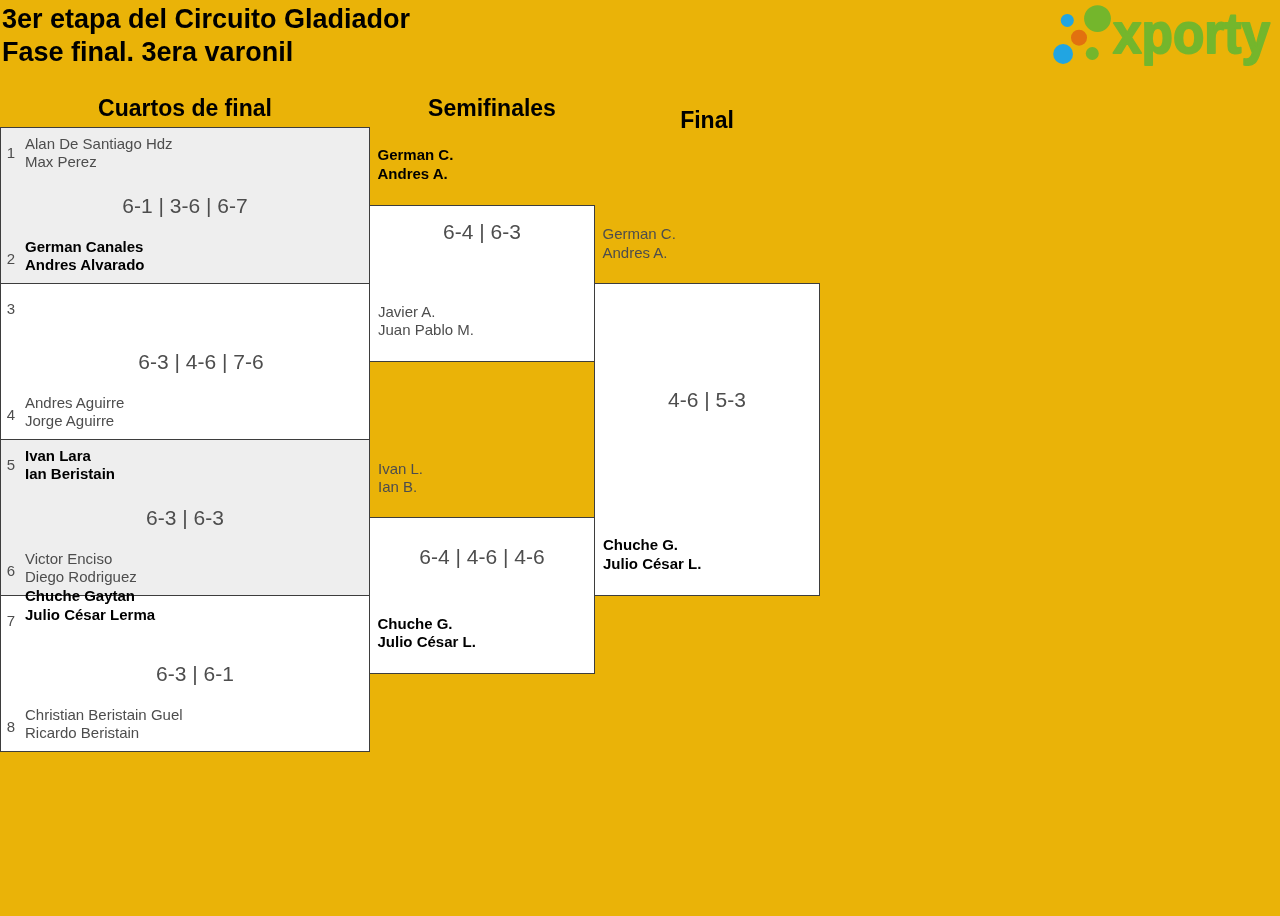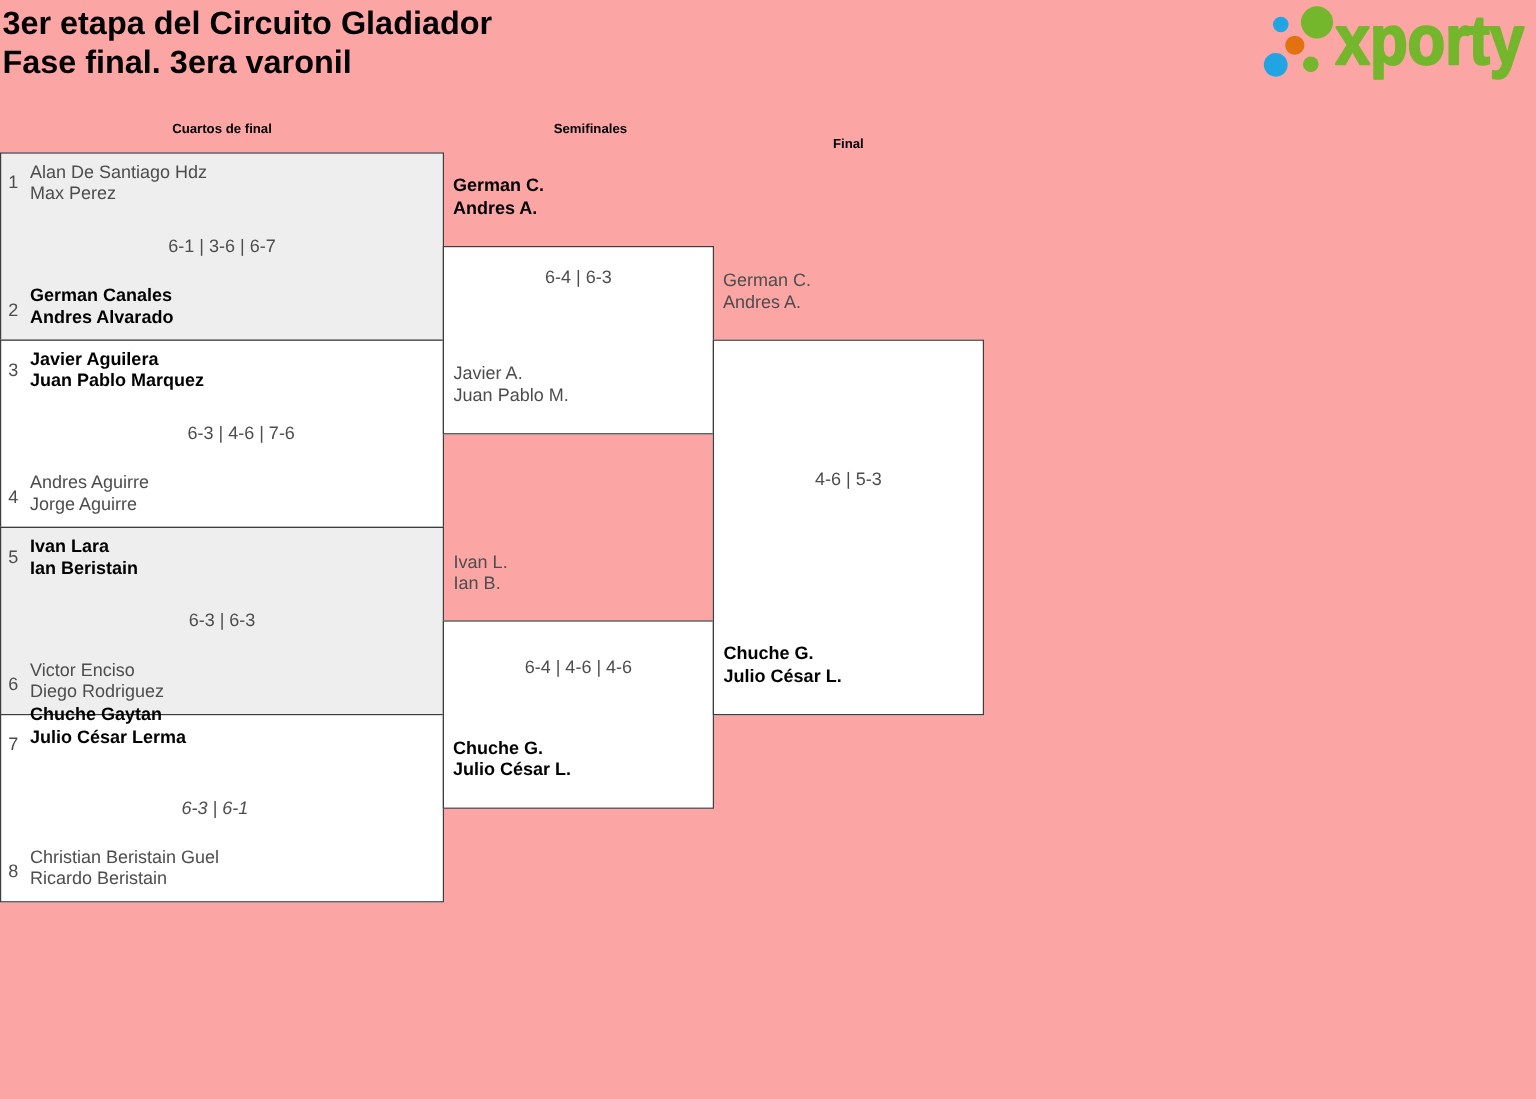--- a/index.html
+++ b/index.html
@@ -1,25 +1,25 @@
 <!DOCTYPE html>
 <html><head>
 <meta charset="utf-8">
 <style>
   html,body{margin:0;padding:0;background:#fff;}
   #page{position:relative;width:1280px;height:916px;overflow:hidden;
-        font-family:"Liberation Sans",sans-serif;background:#fca5a5;}
+        font-family:"Liberation Sans",sans-serif;background:#eab308;}
   .abs{position:absolute;}
   .box{position:absolute;border:1px solid #3d3d3d;box-sizing:border-box;}
   .gray{color:#4d4d4d;}
   .blk{color:#000;font-weight:bold;}
   .nm{font-size:15px;line-height:18.5px;white-space:nowrap;}
-  .sc{font-size:15px;line-height:18.5px;text-align:center;color:#4d4d4d;}
+  .sc{font-size:21px;line-height:18.5px;text-align:center;color:#4d4d4d;}
   .seed{font-size:15px;line-height:18.5px;width:22px;text-align:center;color:#4d4d4d;}
-  .hdr{font-size:11px;line-height:20px;font-weight:bold;color:#000;text-align:center;}
+  .hdr{font-size:23px;line-height:20px;font-weight:bold;color:#000;text-align:center;}
 </style>
 </head>
 <body>
 <div id="page">
 
   <div class="abs" style="left:2px;top:2.5px;font-size:27px;line-height:33px;font-weight:bold;color:#000;">3er etapa del Circuito Gladiador<br>Fase final. 3era varonil</div>
 
   <svg class="abs" style="left:1050px;top:0px;" width="230" height="70" viewBox="0 0 230 70">
     <circle cx="17.3" cy="20.4" r="6.5" fill="#21a5e2"></circle>
     <circle cx="47.5" cy="18.6" r="13.4" fill="#74b62c"></circle>
@@ -43,34 +43,33 @@
 
   <div class="box" style="left:594px;top:283px;width:226px;height:313px;background:#fff;"></div>
 
   <div class="abs seed" style="left:0px;top:144.2px;">1</div>
   <div class="abs nm gray" style="left:25px;top:134.8px;">Alan De Santiago Hdz<br>Max Perez</div>
   <div class="abs sc" style="left:0px;top:196.6px;width:370px;">6-1 | 3-6 | 6-7</div>
   <div class="abs seed" style="left:0px;top:250.2px;">2</div>
   <div class="abs nm blk" style="left:25px;top:237.5px;">German Canales<br>Andres Alvarado</div>
 
   <div class="abs seed" style="left:0px;top:300.2px;">3</div>
-  <div class="abs nm blk" style="left:25px;top:290.8px;">Javier Aguilera<br>Juan Pablo Marquez</div>
   <div class="abs sc" style="left:16px;top:352.6px;width:370px;">6-3 | 4-6 | 7-6</div>
   <div class="abs seed" style="left:0px;top:406.2px;">4</div>
   <div class="abs nm gray" style="left:25px;top:393.5px;">Andres Aguirre<br>Jorge Aguirre</div>
 
   <div class="abs seed" style="left:0px;top:456.2px;">5</div>
   <div class="abs nm blk" style="left:25px;top:446.8px;">Ivan Lara<br>Ian Beristain</div>
   <div class="abs sc" style="left:0px;top:508.6px;width:370px;">6-3 | 6-3</div>
   <div class="abs seed" style="left:0px;top:562.2px;">6</div>
   <div class="abs nm gray" style="left:25px;top:549.5px;">Victor Enciso<br>Diego Rodriguez</div>
 
   <div class="abs seed" style="left:0px;top:612.2px;">7</div>
   <div class="abs nm blk" style="left:25px;top:587px;">Chuche Gaytan<br>Julio César Lerma</div>
-  <div class="abs sc" style="left:0px;top:664.6px;width:358px;font-style:italic;">6-3 | 6-1</div>
+  <div class="abs sc" style="left:16px;top:664.6px;width:358px;">6-3 | 6-1</div>
   <div class="abs seed" style="left:0px;top:718.2px;">8</div>
   <div class="abs nm gray" style="left:25px;top:705.5px;">Christian Beristain Guel<br>Ricardo Beristain</div>
 
   <div class="abs nm blk" style="left:377.5px;top:146.2px;">German C.<br>Andres A.</div>
   <div class="abs sc" style="left:369px;top:223px;width:226px;">6-4 | 6-3</div>
   <div class="abs nm gray" style="left:378px;top:302.7px;">Javier A.<br>Juan Pablo M.</div>
 
   <div class="abs nm gray" style="left:378px;top:459.8px;">Ivan L.<br>Ian B.</div>
   <div class="abs sc" style="left:369px;top:547.8px;width:226px;">6-4 | 4-6 | 4-6</div>
   <div class="abs nm blk" style="left:377.5px;top:614.8px;">Chuche G.<br>Julio César L.</div>

